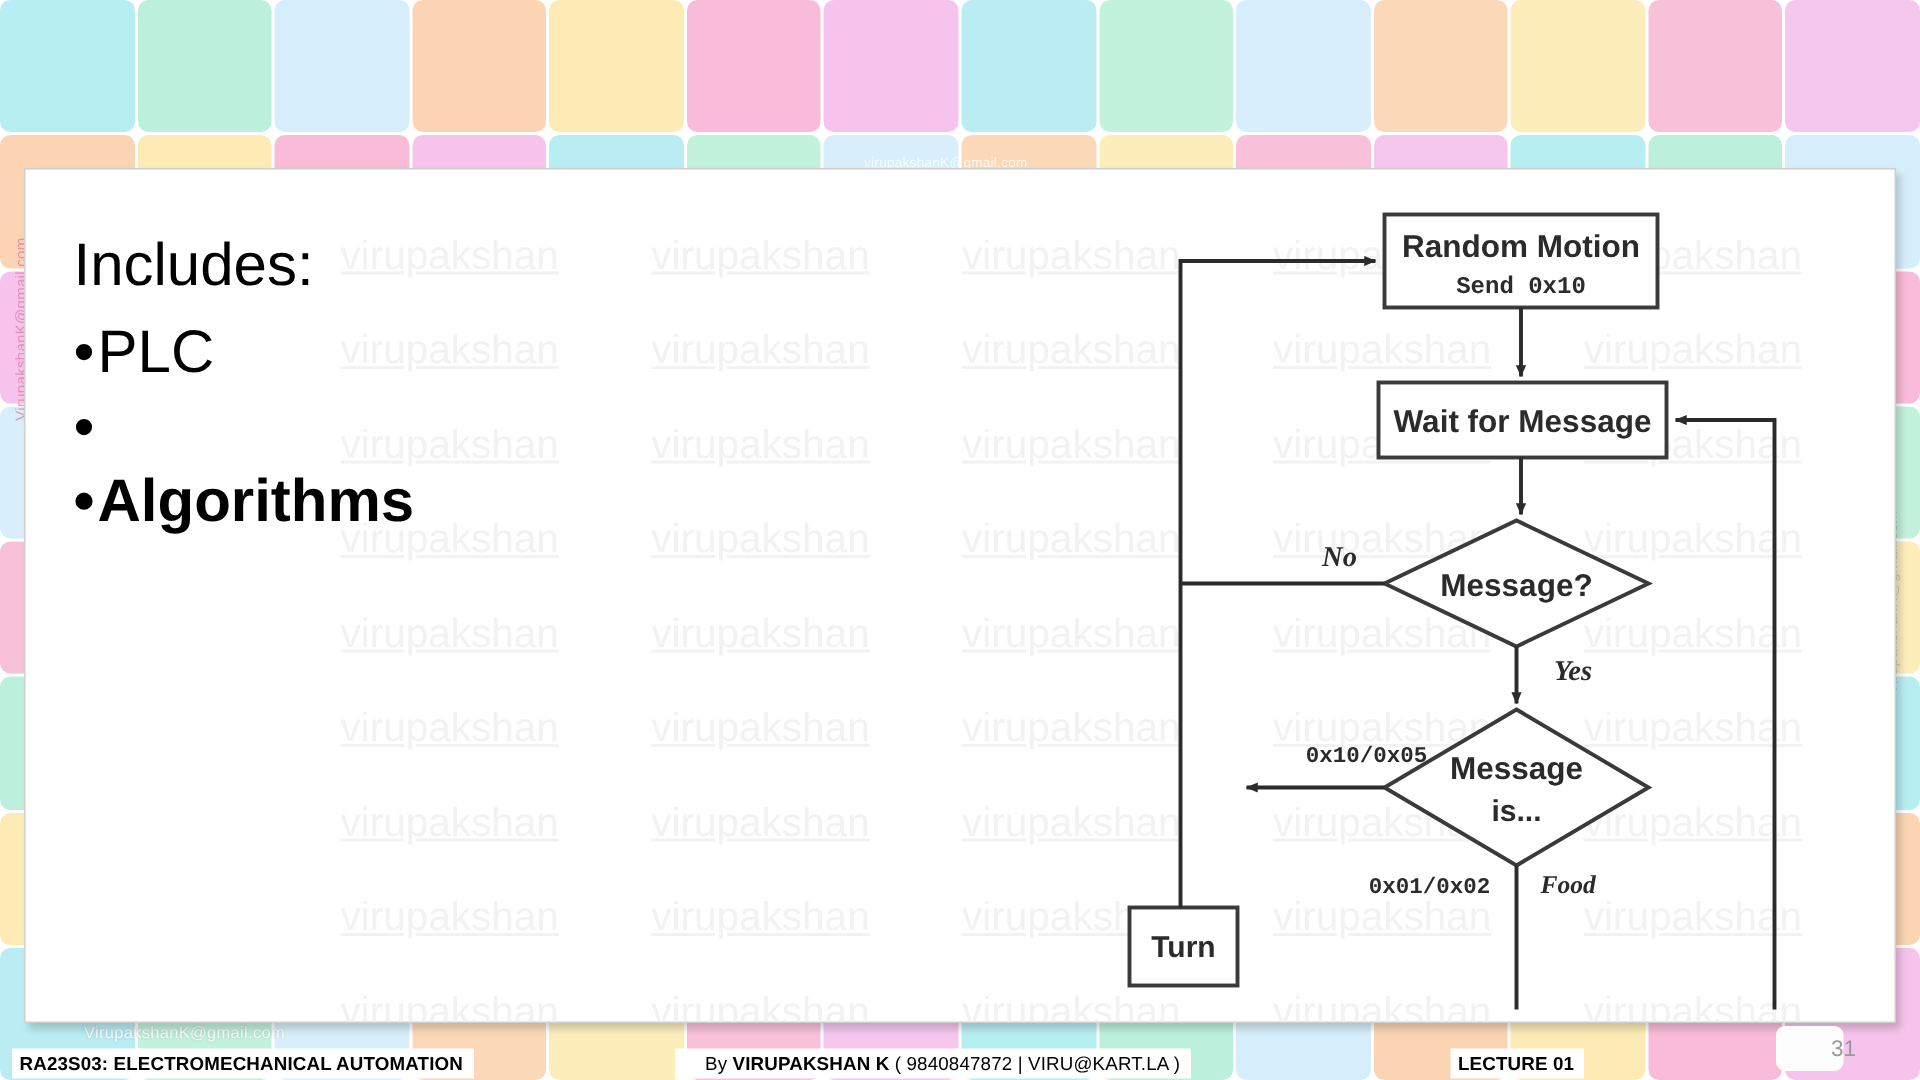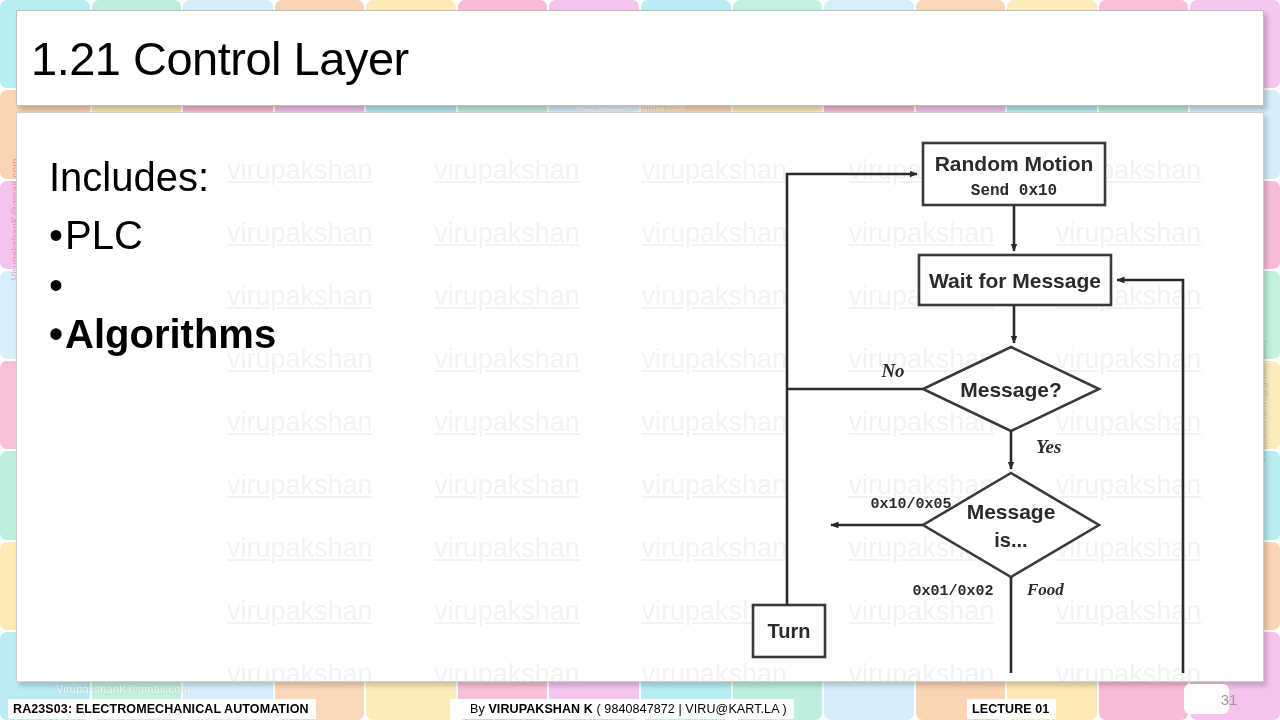--- a/index.html
+++ b/index.html
@@ -346,23 +346,20 @@
       <div class="tile" style="background: rgb(249, 188, 216);"></div>
       <div class="tile" style="background: rgb(246, 195, 236);"></div>
     </div>
 
   <div class="edge-wm" id="edge-wm-left">VirupakshanK@gmail.com</div>
   <div class="edge-wm" id="edge-wm-right">VirupakshanK@gmail.com</div>
   <div class="edge-wm" id="edge-wm-top">virupakshanK@gmail.com</div>
   <div class="edge-wm" id="edge-wm-bottomleft">VirupakshanK@gmail.com</div>
   <div class="edge-wm" id="edge-wm-bottomright">virupakshanK@gmail.com</div>
 
-  <div id="title-plate">
-    <div id="page-title">1.21 Control Layer</div>
-  </div>
 
   <div id="body-plate">
 
     <div id="body-wm">
         <span>virupakshan</span>
         <span>virupakshan</span>
         <span>virupakshan</span>
         <span>virupakshan</span>
         <span>virupakshan</span>
         <span>virupakshan</span>

